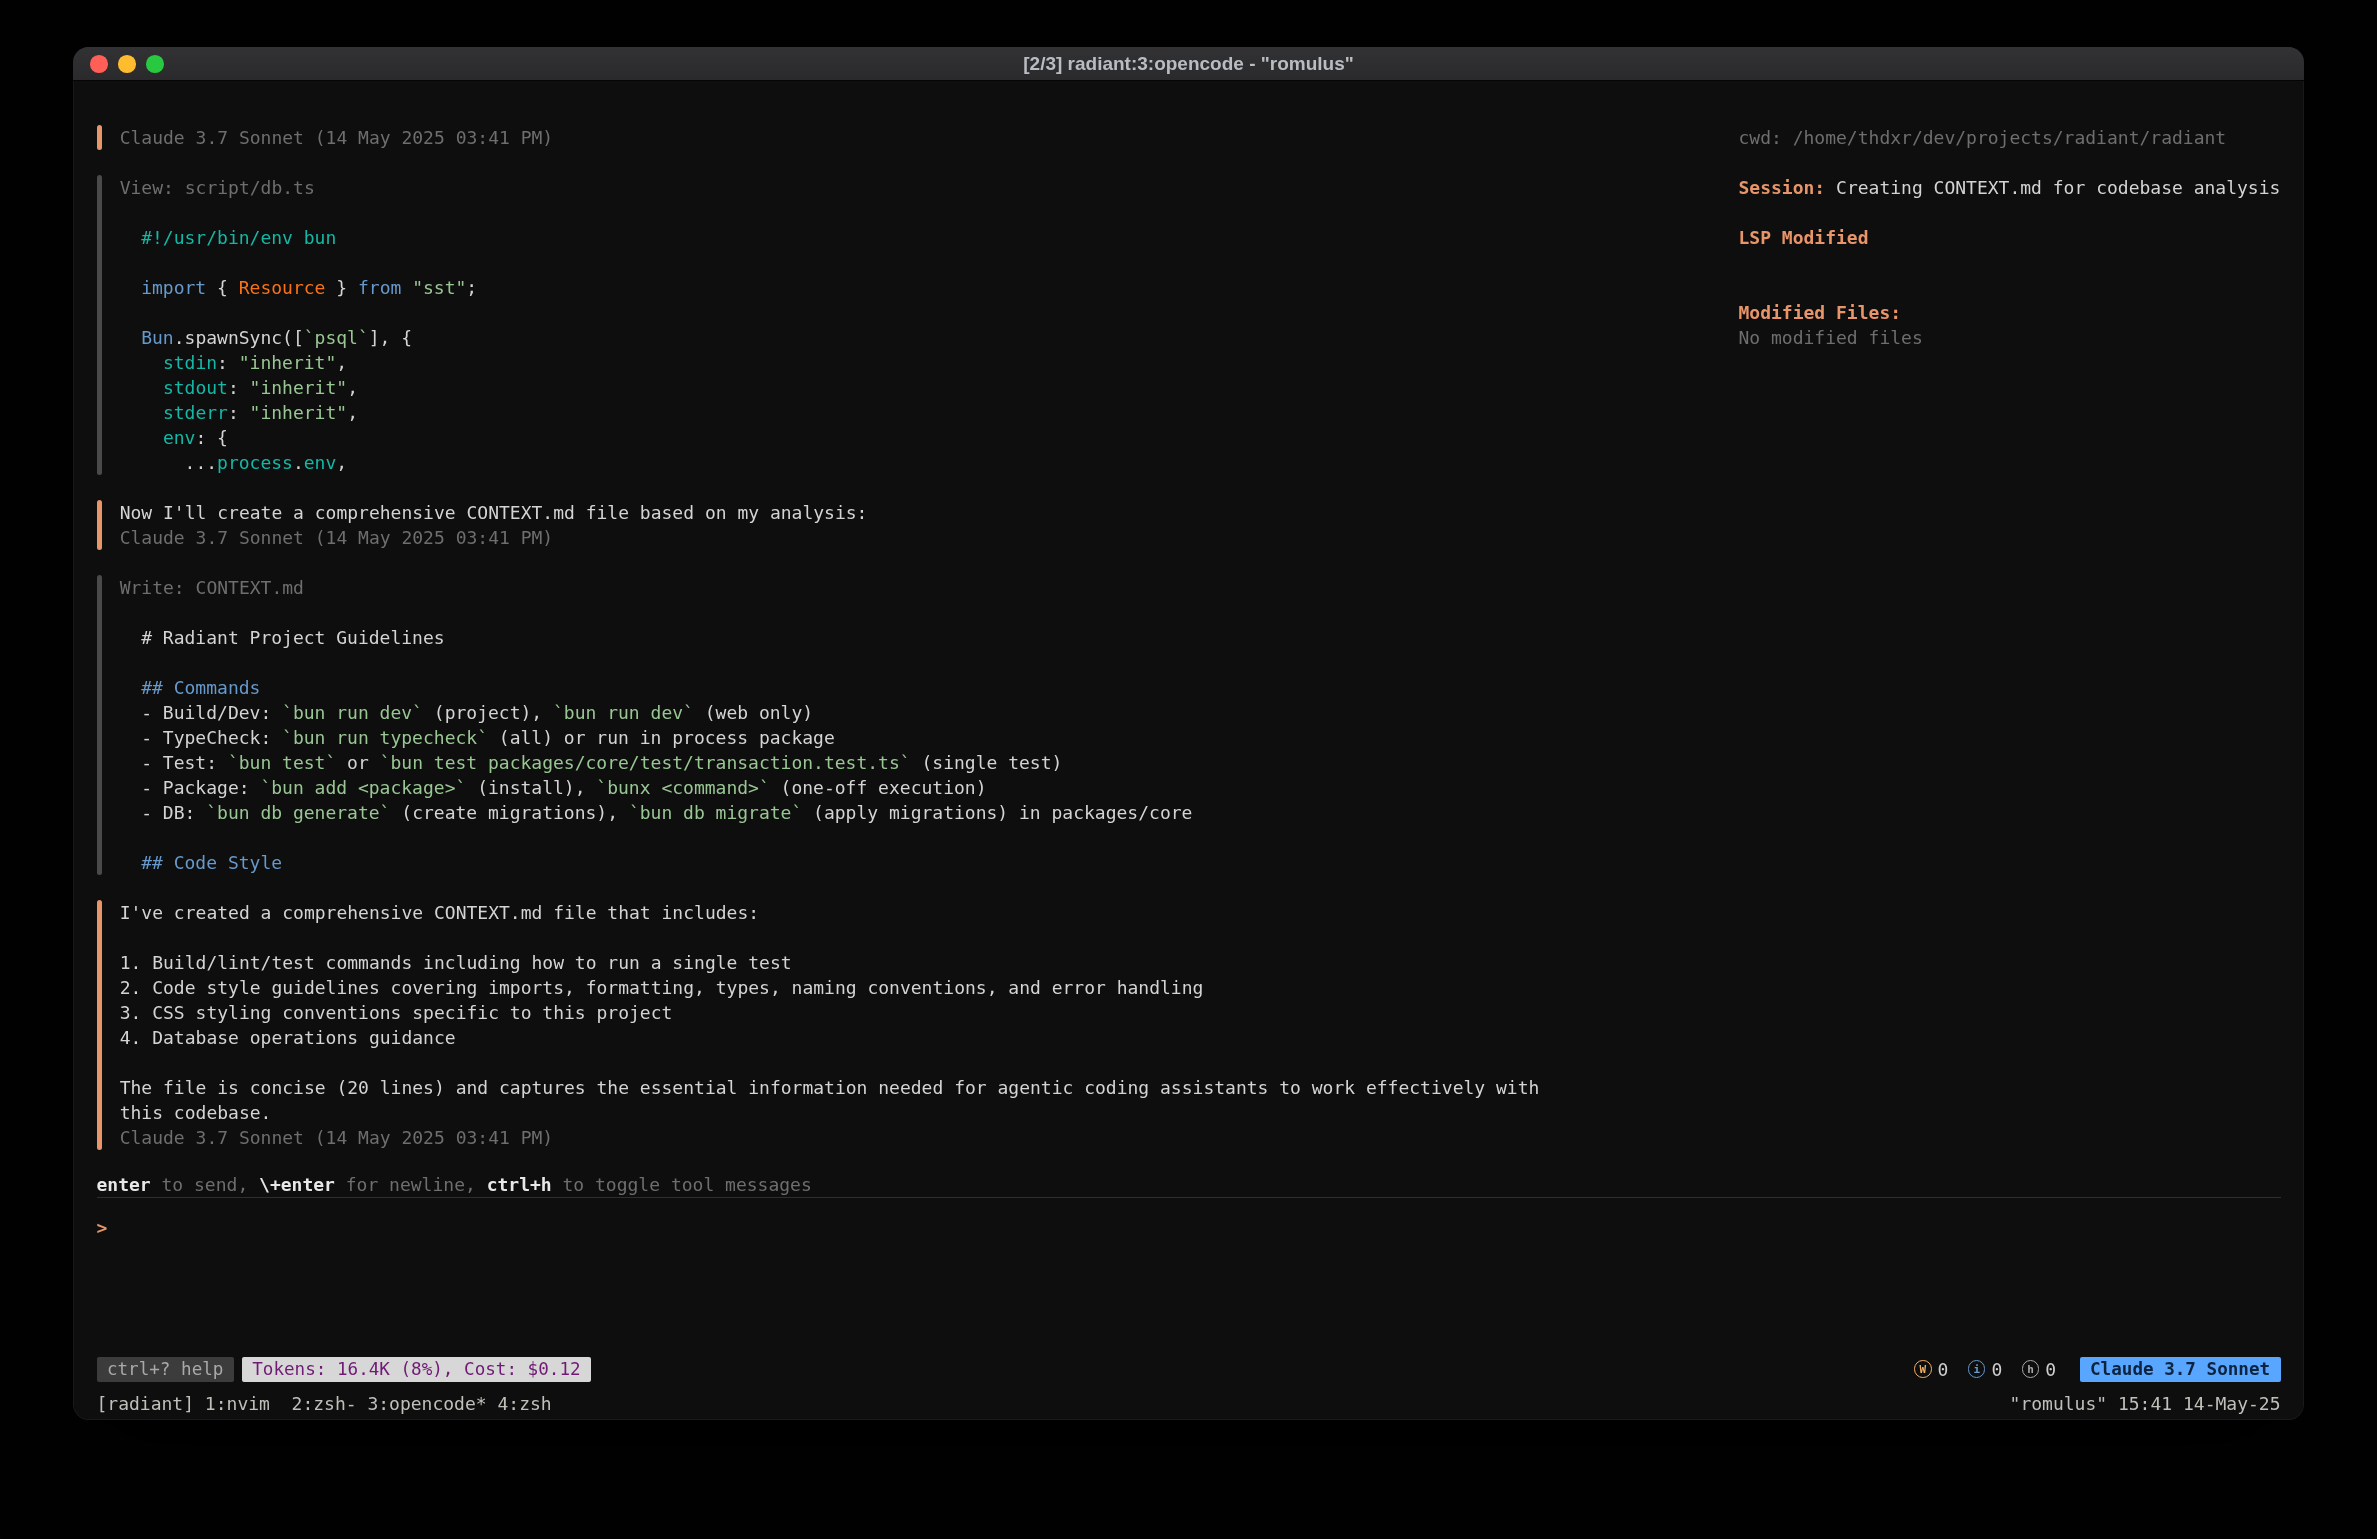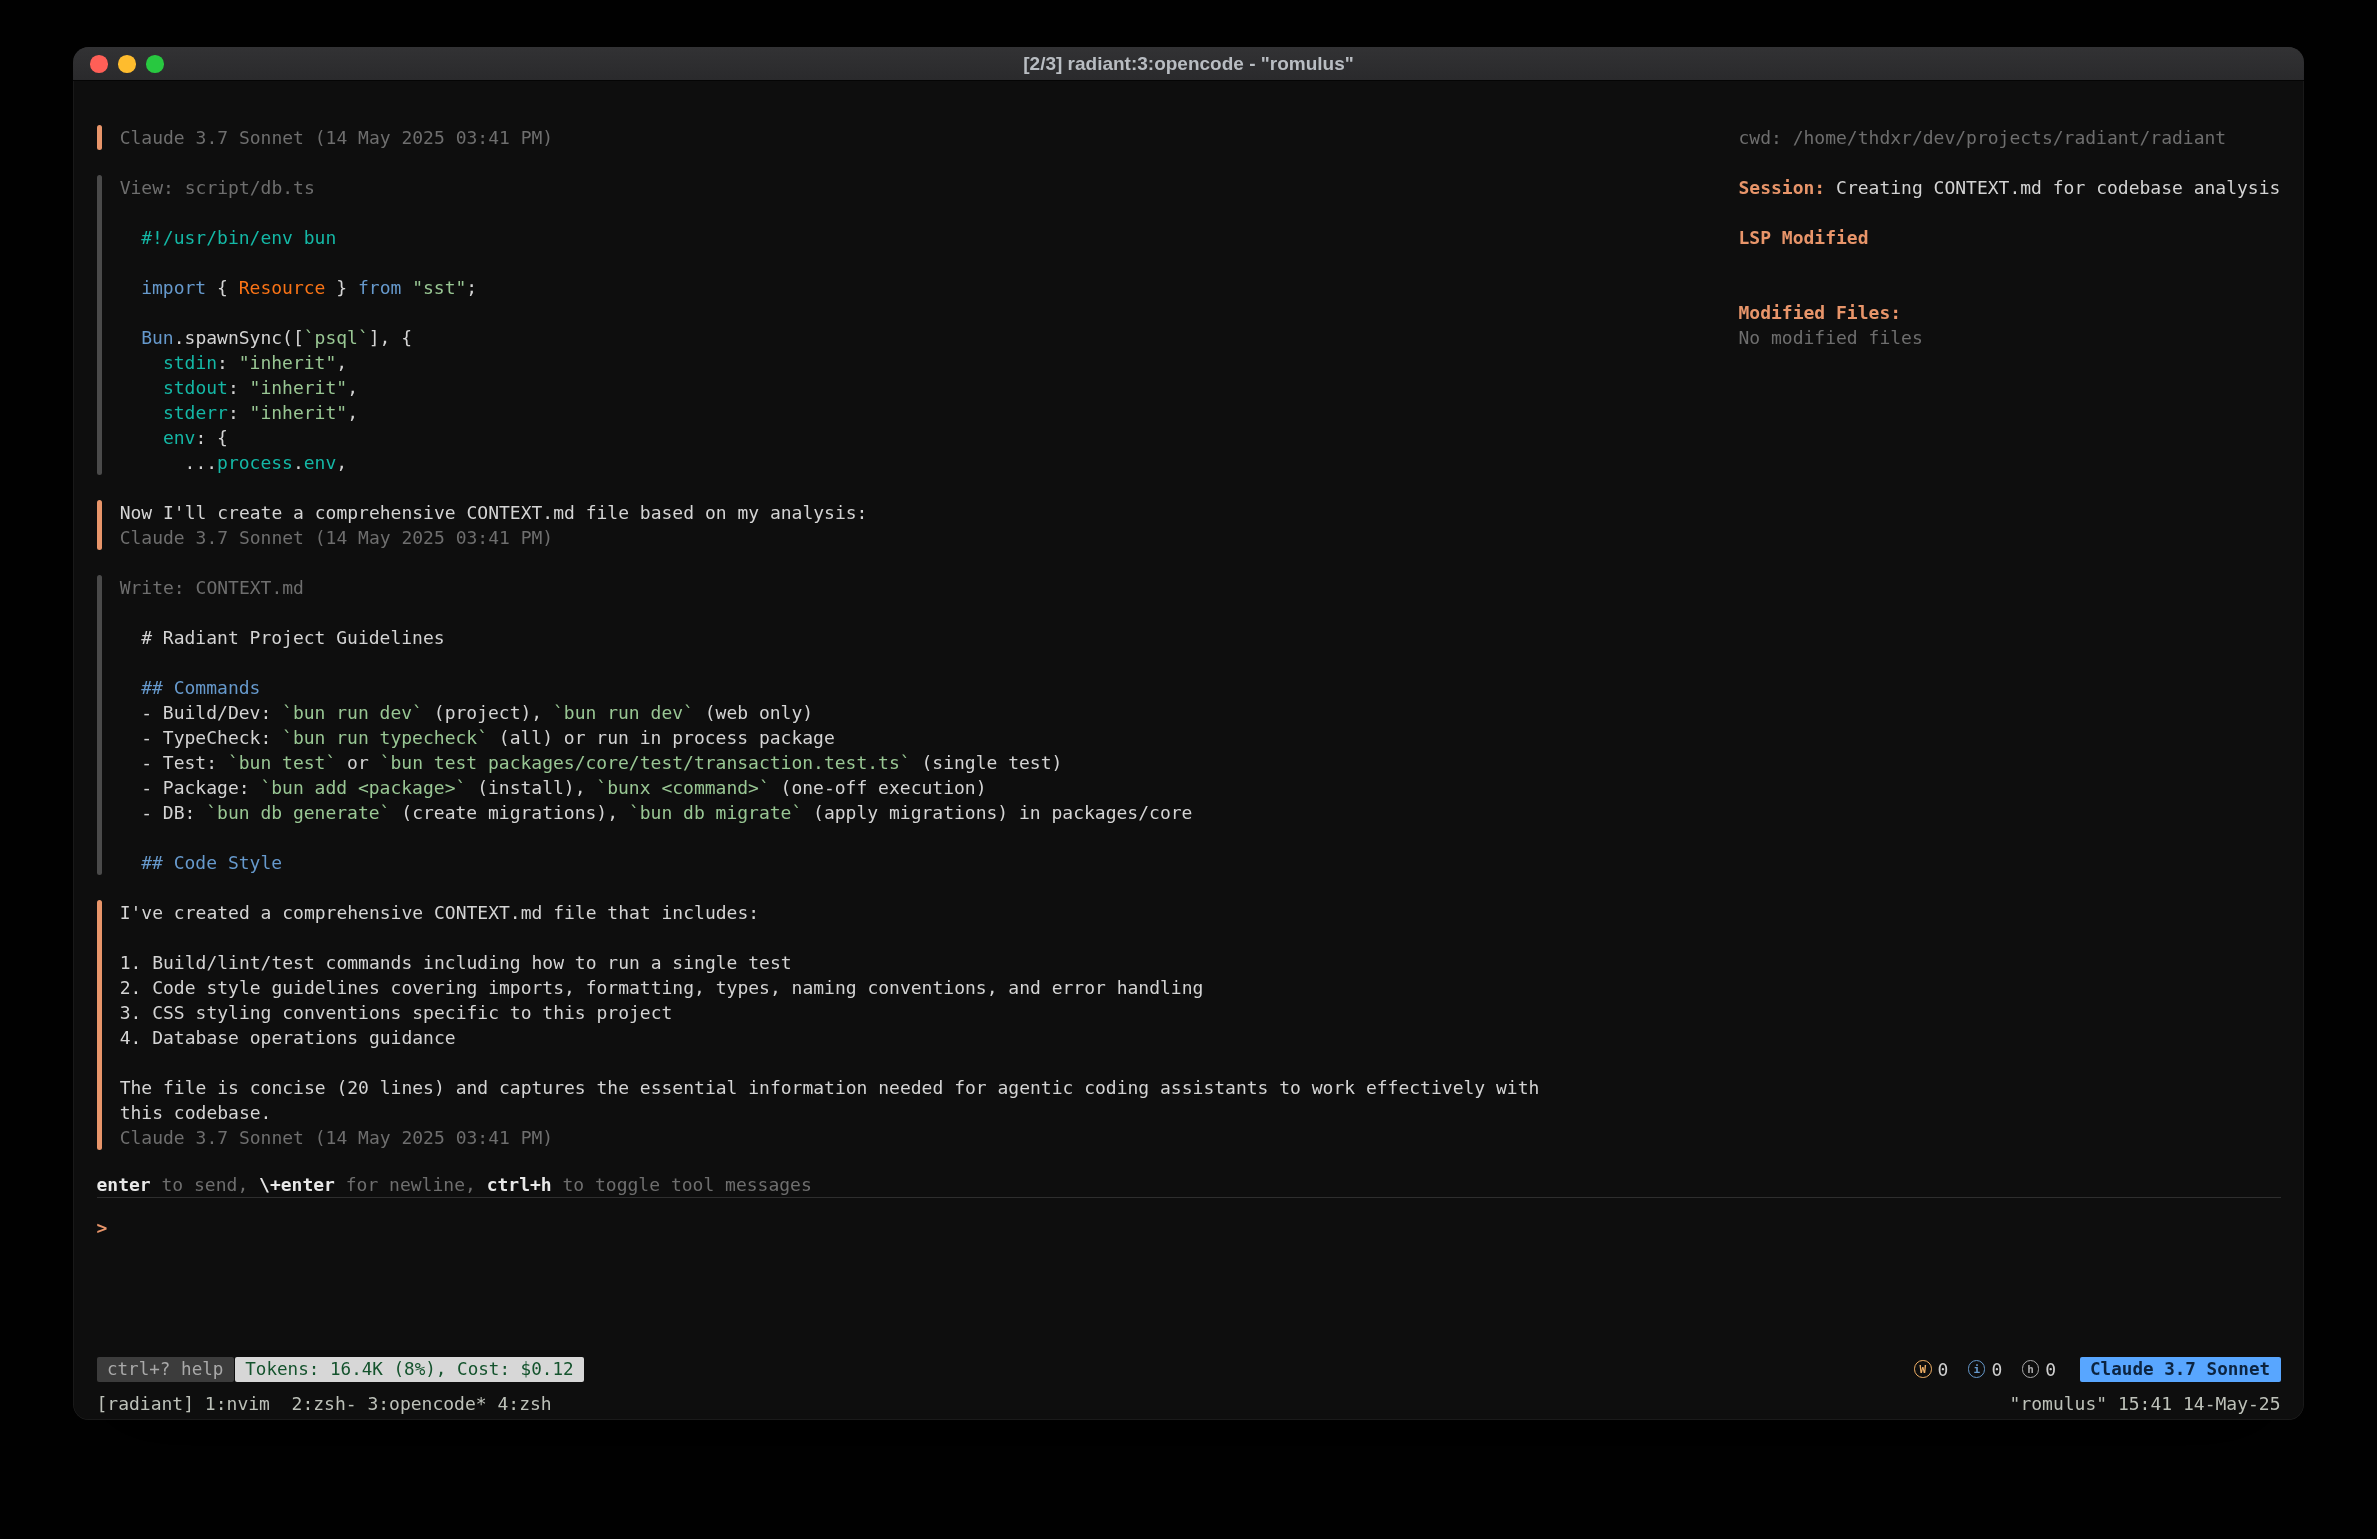--- a/index.html
+++ b/index.html
@@ -54,22 +54,22 @@
   .t-grn { color:#99c794; }
   .t-blu { color:#6699cc; }
   .t-yel { color:#f97316; }
 
   .help { min-height:25px; }
   .input-area { height:155px; border-top:1.3px solid #2e2e2e; padding-top:17px; }
   .prompt { color:#e8956a; font-weight:bold; }
 
   .statusbar { height:34px; display:flex; align-items:center; }
   .badge { display:inline-flex; align-items:center; height:25px; padding:0 10.4px; border-radius:2px; font-size:17.6px; white-space:pre; }
-  .badge-help { background:#3c3c3c; color:#a9a9a9; margin-right:1px; }
-  .badge-tokens { background:#d7d7d7; color:#14532d; }
+  .badge-help { background:#3c3c3c; color:#a9a9a9; margin-right:8px; }
+  .badge-tokens { background:#d7d7d7; color:#701a75; }
   .diags { margin-left:auto; display:flex; align-items:center; gap:19.6px; margin-right:23.5px; }
   .diag { display:flex; align-items:center; gap:5.9px; }
   .circ { display:inline-flex; align-items:center; justify-content:center; width:17.6px; height:17.6px; border-radius:50%; border:1.3px solid currentColor; font-size:11px; font-weight:bold; }
   .count { color:#cfcfcf; }
   .badge-model { background:#58a6ff; color:#0c2440; font-weight:bold; }
 
   .tmuxbar {
     height:34px; display:flex; align-items:center; justify-content:space-between;
     padding:0 23.5px; font:18px/25px "DejaVu Sans Mono", monospace; color:#bdc1b9;
   }

